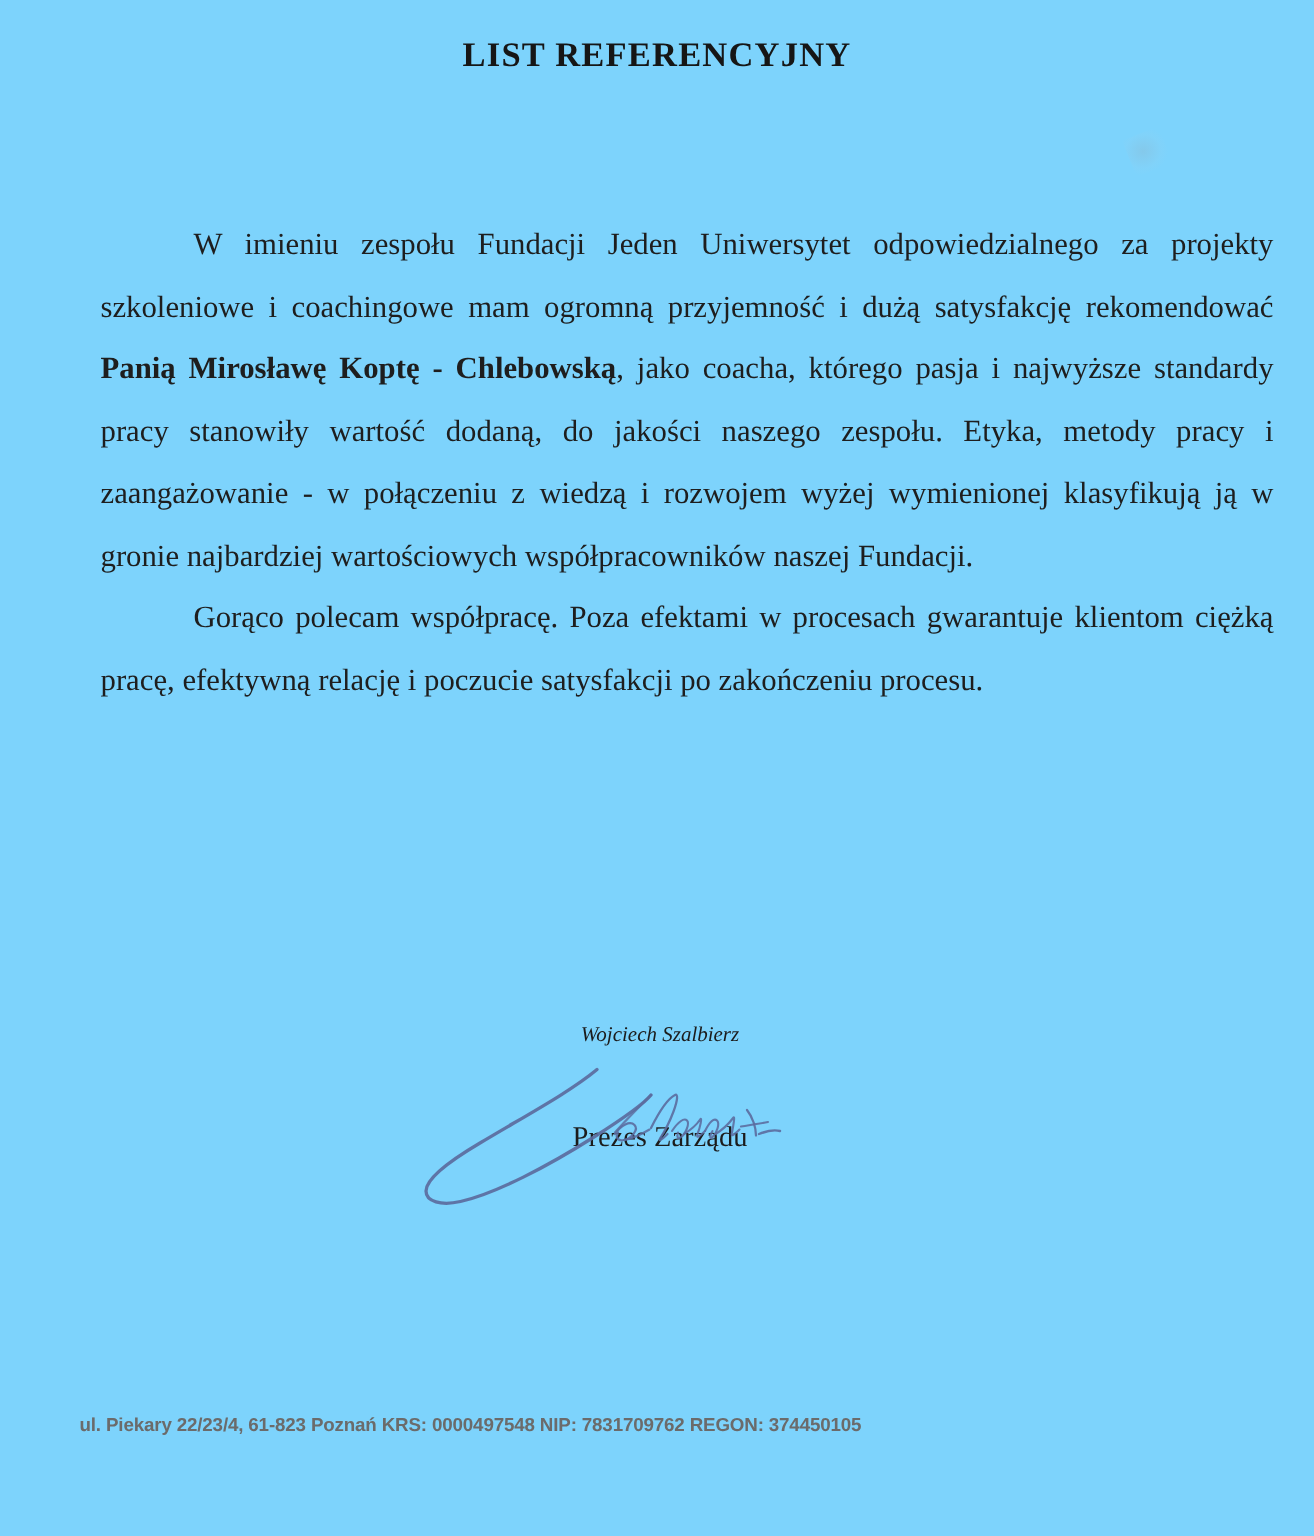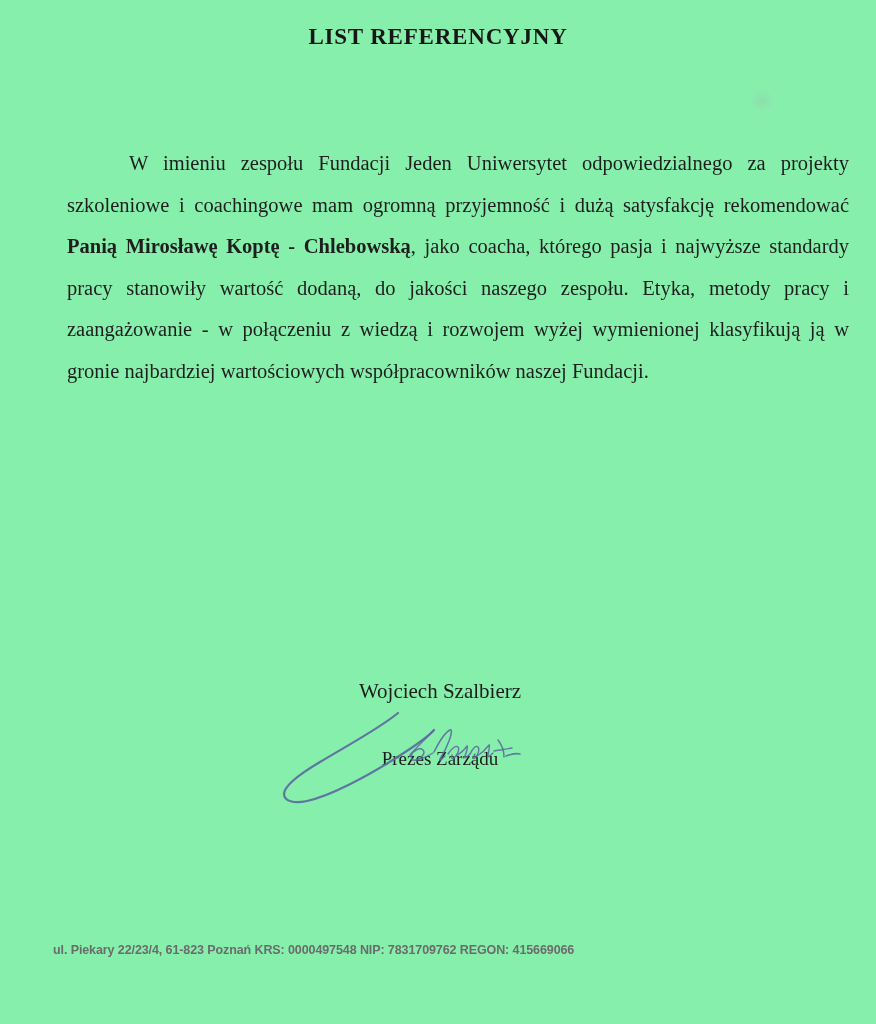--- a/index.html
+++ b/index.html
@@ -13,21 +13,21 @@
     font-family: "Liberation Serif", "DejaVu Serif", serif;
     color: #1c1c1c;
     overflow: hidden;
     position: relative;
   }
 
   .page {
     position: relative;
     width: 876px;
     height: 1024px;
-    background: #86efac;
+    background: #7dd3fc;
   }
 
   
   .doc-title {
     position: absolute;
     top: 24px;
     left: 0;
     width: 876px;
     text-align: center;
     font-size: 23px;
@@ -76,24 +76,25 @@
 
   
   .sign-block {
     position: absolute;
     top: 678px;
     left: 280px;
     width: 320px;
     text-align: center;
   }
   .sign-name {
-    font-size: 21px;
+    font-size: 14px;
     color: #1c1c1c;
     line-height: 26px;
     font-family: "Liberation Serif", "DejaVu Serif", serif;
+    font-style: italic;
   }
   .sign-role {
     font-size: 19px;
     color: #1c1c1c;
     line-height: 26px;
     margin-top: 42px;
     font-family: "Liberation Serif", "DejaVu Serif", serif;
   }
   .signature-ink {
     position: absolute;
@@ -124,20 +125,21 @@
 
 <div class="page">
 
   <div class="doc-title">LIST REFERENCYJNY</div>
 
   <div class="scan-smudge"></div>
 
   <div class="body-block">
     <p class="para"><span>W imieniu zespołu Fundacji Jeden Uniwersytet odpowiedzialnego za projekty szkoleniowe i coachingowe mam ogromną przyjemność i dużą satysfakcję rekomendować </span><b>Panią Mirosławę Koptę - Chlebowską</b><span>, jako coacha, którego pasja i najwyższe standardy pracy stanowiły wartość dodaną, do jakości naszego zespołu. Etyka, metody pracy i zaangażowanie - w połączeniu z wiedzą i rozwojem wyżej wymienionej klasyfikują ją w gronie najbardziej wartościowych współpracowników naszej Fundacji.</span></p>
 
+    <p class="para">Gorąco polecam współpracę. Poza efektami w procesach gwarantuje klientom ciężką pracę, efektywną relację i poczucie satysfakcji po zakończeniu procesu.</p>
   </div>
 
   <div class="sign-block">
     <div class="sign-name">Wojciech Szalbierz</div>
     <div class="sign-role">Prezes Zarządu</div>
   </div>
 
   <svg class="signature-ink" viewBox="0 0 330 110">
     <g fill="none" stroke="#5b6b9e" stroke-linecap="round" stroke-linejoin="round">
       <path d="M140 13 C122 28, 92 44, 62 62 C40 75, 26 86, 26 94 C26 101, 36 104, 49 101 C72 96, 108 77, 138 58 C160 44, 172 35, 176 30" stroke-width="2.2" opacity="0.92"></path>
@@ -149,16 +151,16 @@
       <path d="M198 56 C203 53, 207 49, 209 46 C210 45, 209 51, 207 56 C206 59, 208 58, 212 54" stroke-width="1.4" opacity="0.88"></path>
       <path d="M212 54 C215 48, 218 45, 220 47 C222 49, 220 55, 217 58 C215 60, 215 57, 217 54" stroke-width="1.4" opacity="0.88"></path>
       <path d="M219 56 C224 53, 228 49, 231 45 C232 44, 231 50, 230 55 C229 58, 231 57, 235 53" stroke-width="1.4" opacity="0.88"></path>
       <path d="M240 40 C244 45, 246 52, 246 57" stroke-width="1.5" opacity="0.9"></path>
       <path d="M236 51 C242 50, 249 49, 254 48" stroke-width="1.4" opacity="0.88"></path>
       <path d="M248 56 C253 54, 258 53, 262 54" stroke-width="1.6" opacity="0.9"></path>
     </g>
   </svg>
 
   <div class="footer">
-    <div class="footer-line">ul. Piekary 22/23/4, 61-823 Poznań KRS: 0000497548 NIP: 7831709762 REGON: 415669066</div>
+    <div class="footer-line">ul. Piekary 22/23/4, 61-823 Poznań KRS: 0000497548 NIP: 7831709762 REGON: 374450105</div>
   </div>
 
 </div>
 
 </body></html>

